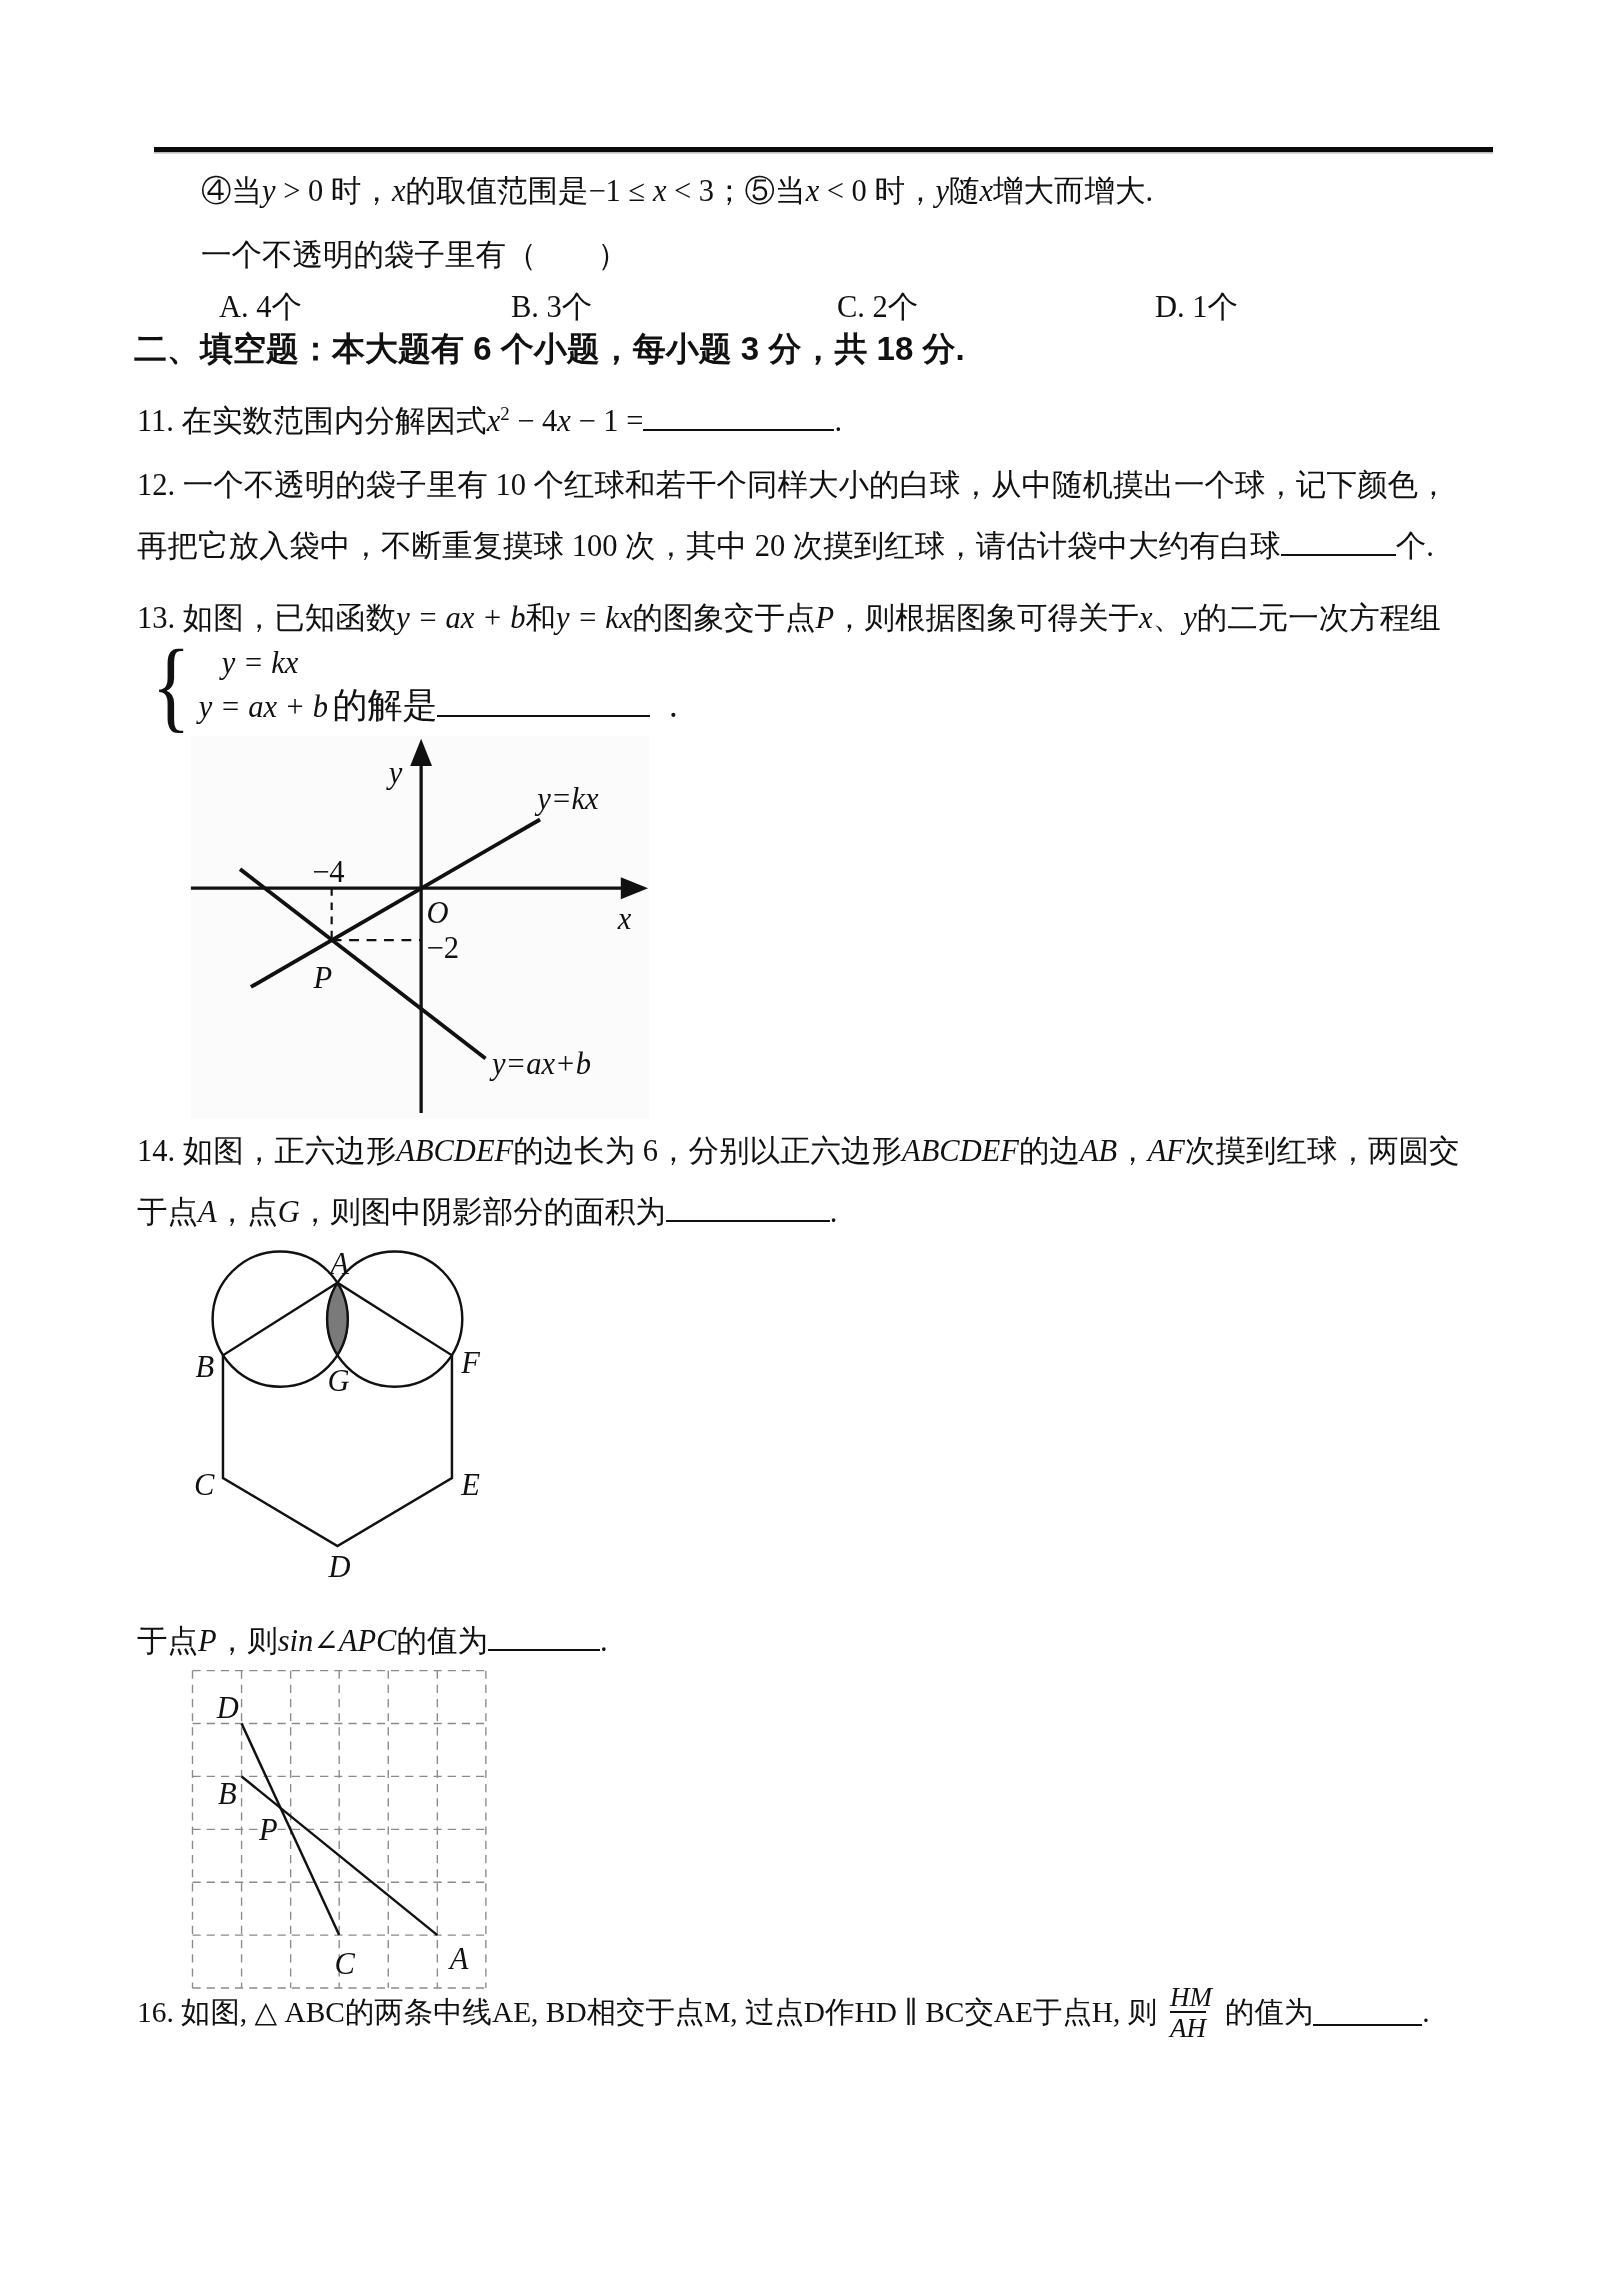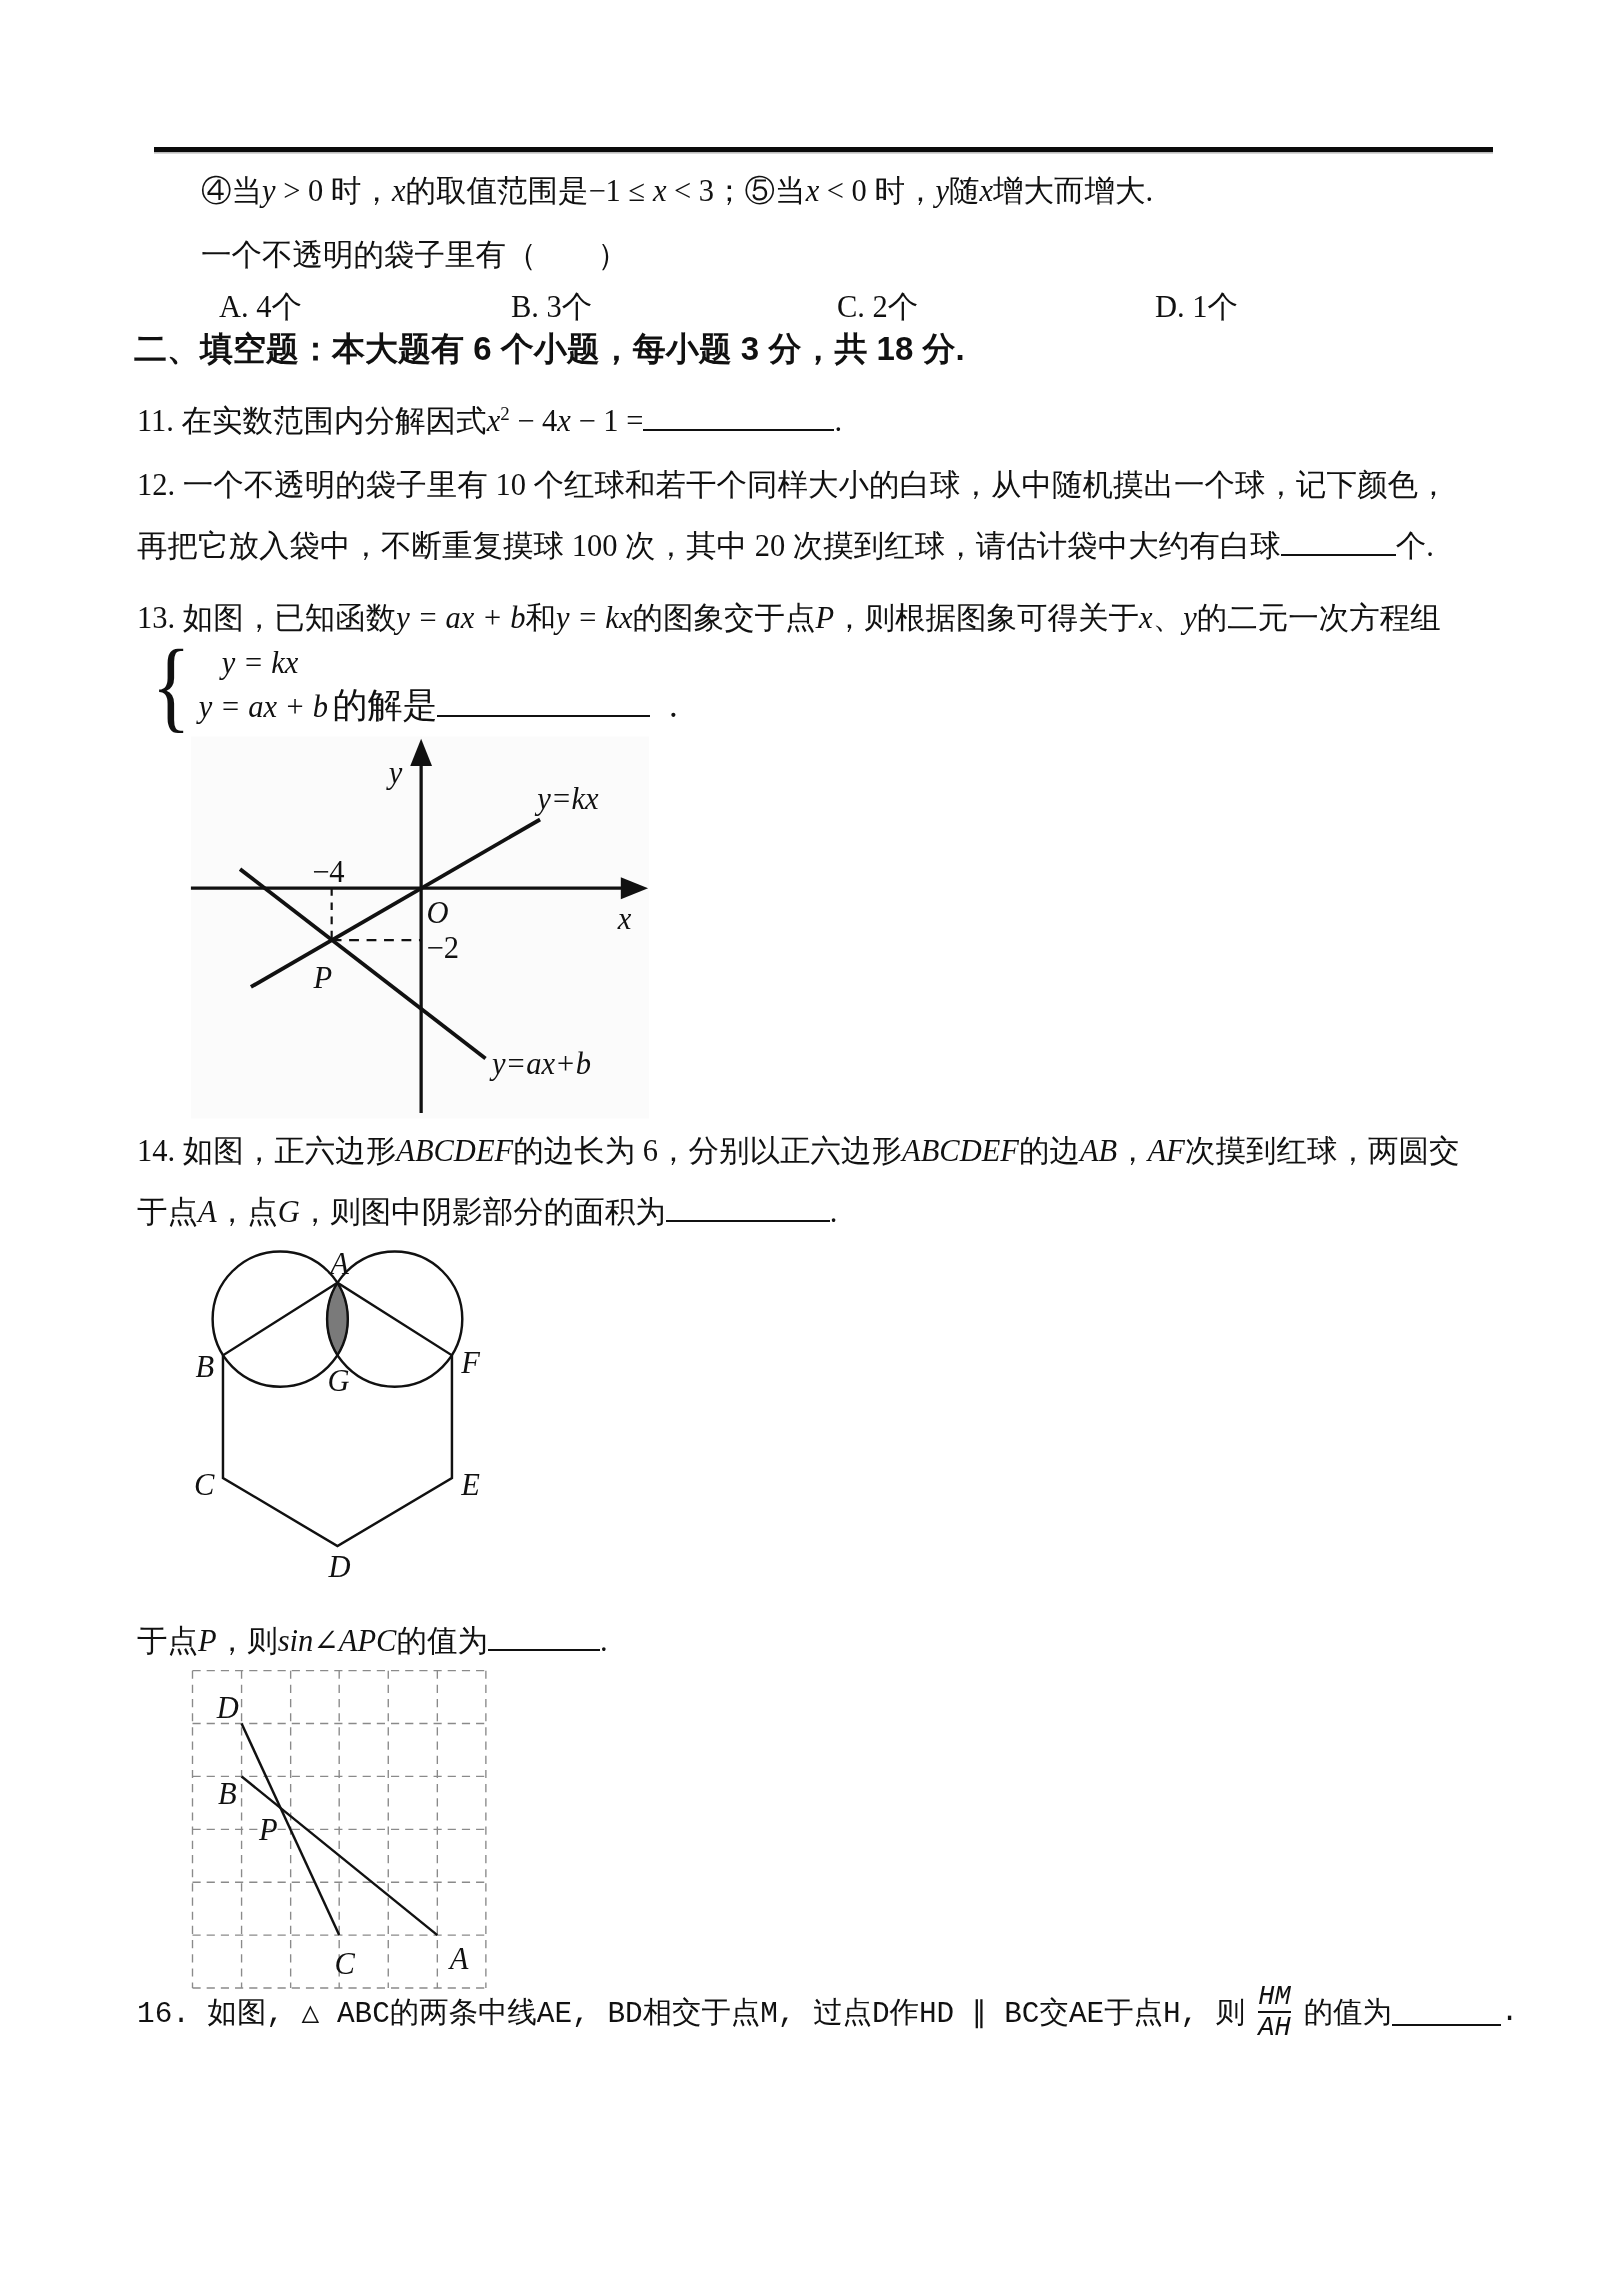--- a/index.html
+++ b/index.html
@@ -139,21 +139,21 @@
     </g>
     <line x1="133" y1="111" x2="312" y2="499" stroke="#111" stroke-width="4.5"></line>
     <line x1="133" y1="208" x2="492" y2="499" stroke="#111" stroke-width="4.5"></line>
     <text class="lbl" x="128" y="100" text-anchor="end">D</text>
     <text class="lbl" x="124" y="258" text-anchor="end">B</text>
     <text class="lbl" x="182" y="325" text-anchor="middle">P</text>
     <text class="lbl" x="322" y="570" text-anchor="middle">C</text>
     <text class="lbl" x="532" y="562" text-anchor="middle">A</text>
   </svg>
 
-  <div class="q16row" style="left:137px; top:1977px; height:71px;font-family:Liberation Mono, monospace;">
+  <div class="q16row" style="left:137px; top:1977px; height:71px;">
     <span><span>16. 如图, △ </span><span class="i">ABC</span><span>的两条中线</span><span class="i">AE</span><span>, </span><span class="i">BD</span><span>相交于点</span><span class="i">M</span><span>, 过点</span><span class="i">D</span><span>作</span><span class="i">HD</span><span> ∥ </span><span class="i">BC</span><span>交</span><span class="i">AE</span><span>于点</span><span class="i">H</span><span>, 则</span></span>
     <span class="frac">
       <span class="num">HM</span>
       <span class="den">AH</span>
     </span>
     <span>的值为</span>
     <span class="blank" style="width:109px;"></span>
     <span>.</span>
   </div>
 

